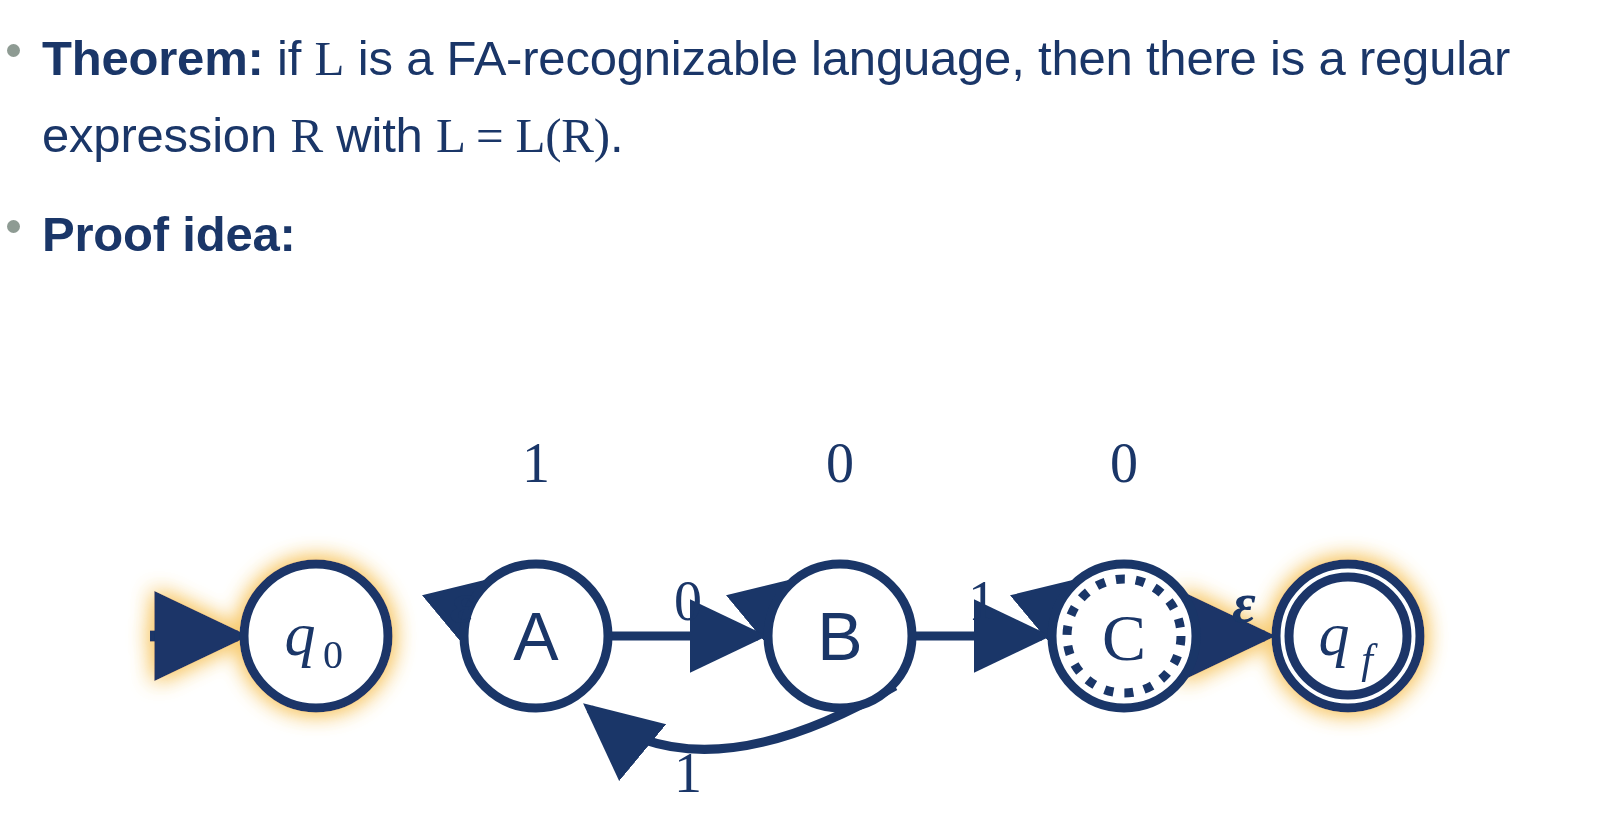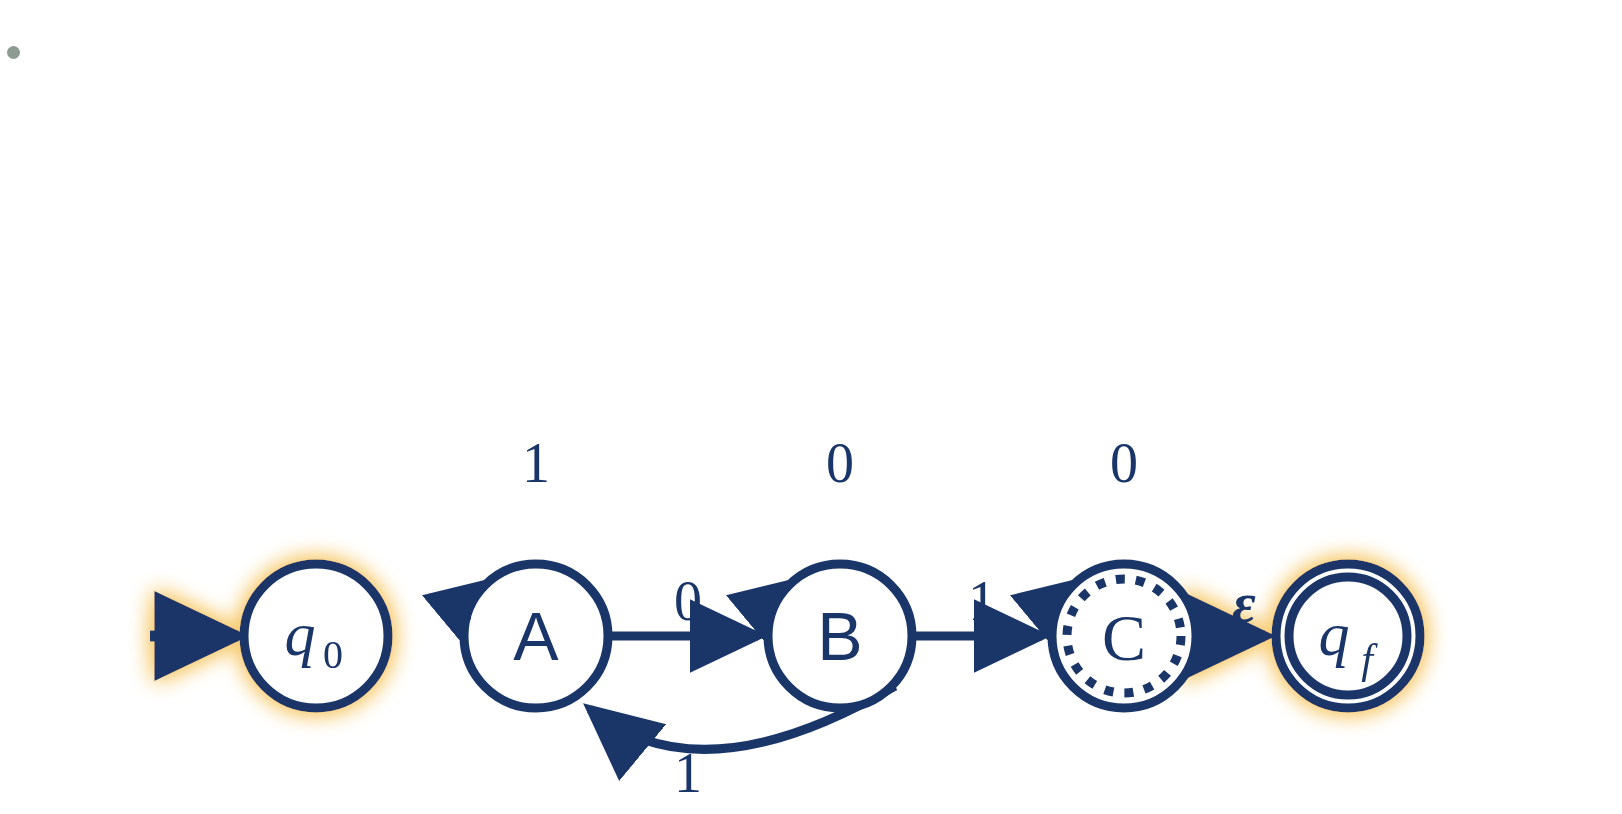--- a/index.html
+++ b/index.html
@@ -74,23 +74,28 @@
   .state-letter {
     font-family: "Liberation Sans", sans-serif;
     fill: #1A3668;
   }
 </style>
 </head>
 <body>
 
 <div class="slide-text">
 
+  <div class="bullet-line" id="line1">
+    <span class="bullet-dot"></span>
+    <span class="bullet-body"><span class="b">Theorem:</span><span> if </span><span class="math">L</span><span> is a FA-recognizable language, then there is a regular expression </span><span class="math">R</span><span> with </span><span class="math">L = L(R)</span><span>.</span></span>
+  </div>
 
   <div class="bullet-line" id="line2">
     <span class="bullet-dot"></span>
+    <span class="bullet-body"><span class="b">Proof idea:</span></span>
   </div>
 
 </div>
 
 <div class="diagram">
 <svg width="1622" height="484" viewBox="0 0 1622 484" xmlns="http://www.w3.org/2000/svg">
   <defs>
     <filter id="glow" x="-80%" y="-80%" width="260%" height="260%">
       <feGaussianBlur in="SourceAlpha" stdDeviation="11" result="blr"></feGaussianBlur>
       <feFlood flood-color="#F7C96B" flood-opacity="1" result="col"></feFlood>

